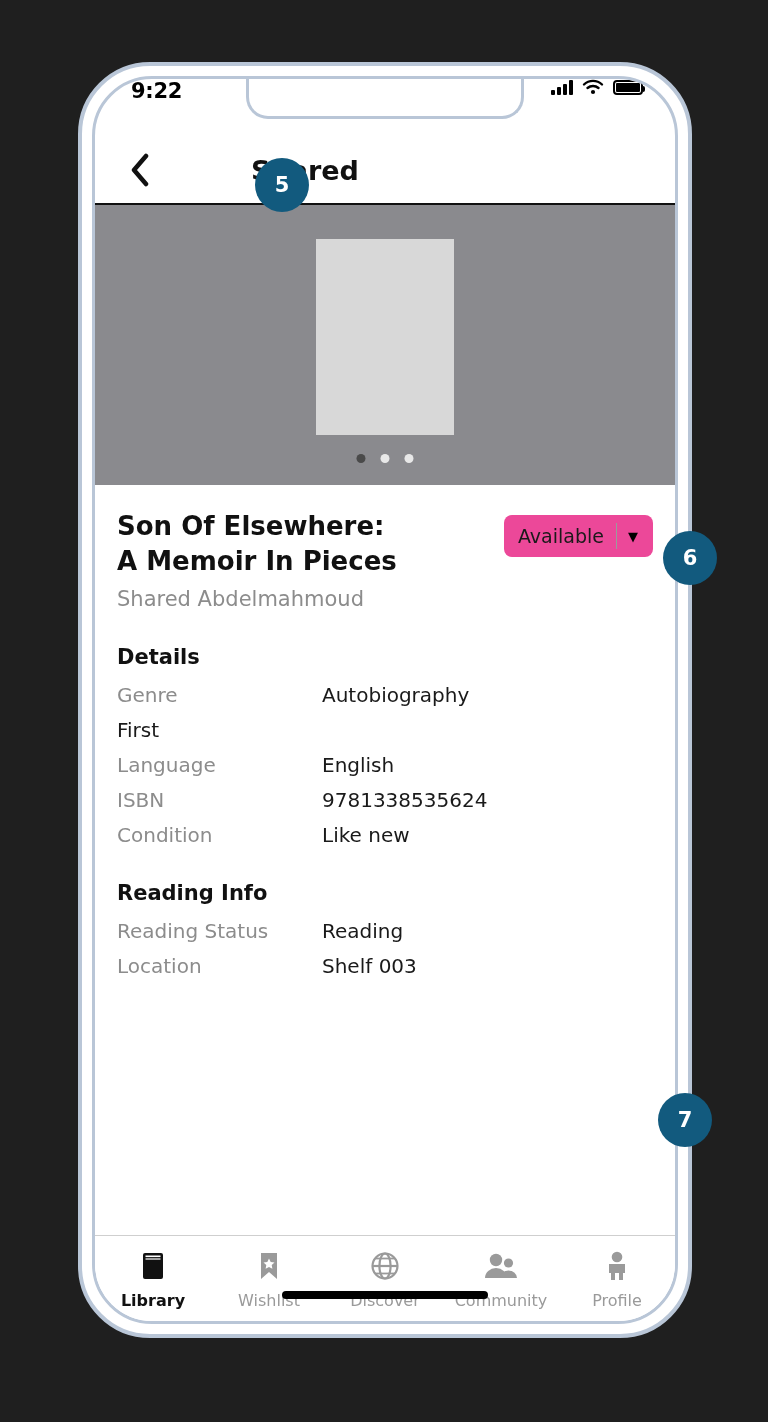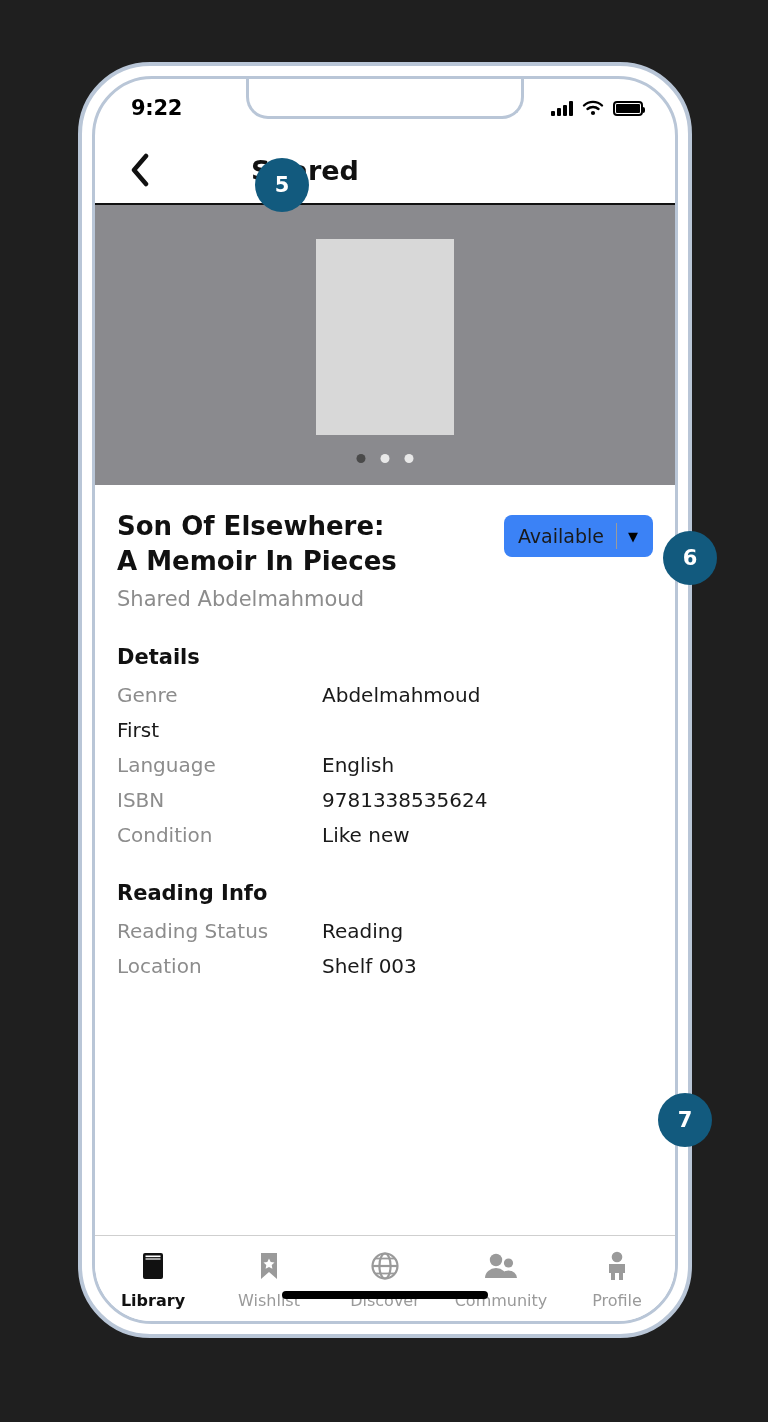--- a/index.html
+++ b/index.html
@@ -49,21 +49,21 @@
     border-bottom-left-radius: 22px;
     border-bottom-right-radius: 22px;
     z-index: 6;
   }
 
   
   .status-bar {
     position: relative;
     height: 58px;
     display: flex;
-    align-items: center;
+    align-items: flex-start;
     justify-content: space-between;
     padding: 0 32px 0 36px;
     z-index: 7;
     gap: 24px;
   }
   .status-time {
     font-size: 21px;
     font-weight: bold;
     color: #000;
     letter-spacing: -0.3px;
@@ -173,21 +173,21 @@
     max-width: 310px;
   }
   .book-author {
     font-size: 21px;
     color: #8c8c8c;
     margin-top: 9px;
   }
   .status-dropdown {
     display: flex;
     align-items: center;
-    background: #3b82f6;
+    background: #ec4899;
     border-radius: 8px;
     height: 42px;
     padding: 0 4px 0 14px;
     margin-top: 6px;
     cursor: pointer;
     flex-shrink: 0;
   }
   .status-dropdown .label { font-size: 19px; color: #1a1a1a; padding-right: 12px; }
   .status-dropdown .sep { width: 1px; height: 26px; background: #9b9b9b; }
   .status-dropdown .caret {
@@ -318,21 +318,21 @@
           <span class="label">Available</span>
           <span class="sep"></span>
           <span class="caret">▼</span>
         </div>
       </div>
 
       <div class="section-heading">Details</div>
       <div>
         <div class="info-row">
           <div class="info-label">Genre</div>
-          <div class="info-value">Abdelmahmoud</div>
+          <div class="info-value">Autobiography</div>
         </div>
         <div class="info-row">
           <div class="info-value">First</div>
         </div>
         <div class="info-row">
           <div class="info-label">Language</div>
           <div class="info-value">English</div>
         </div>
         <div class="info-row">
           <div class="info-label">ISBN</div>

